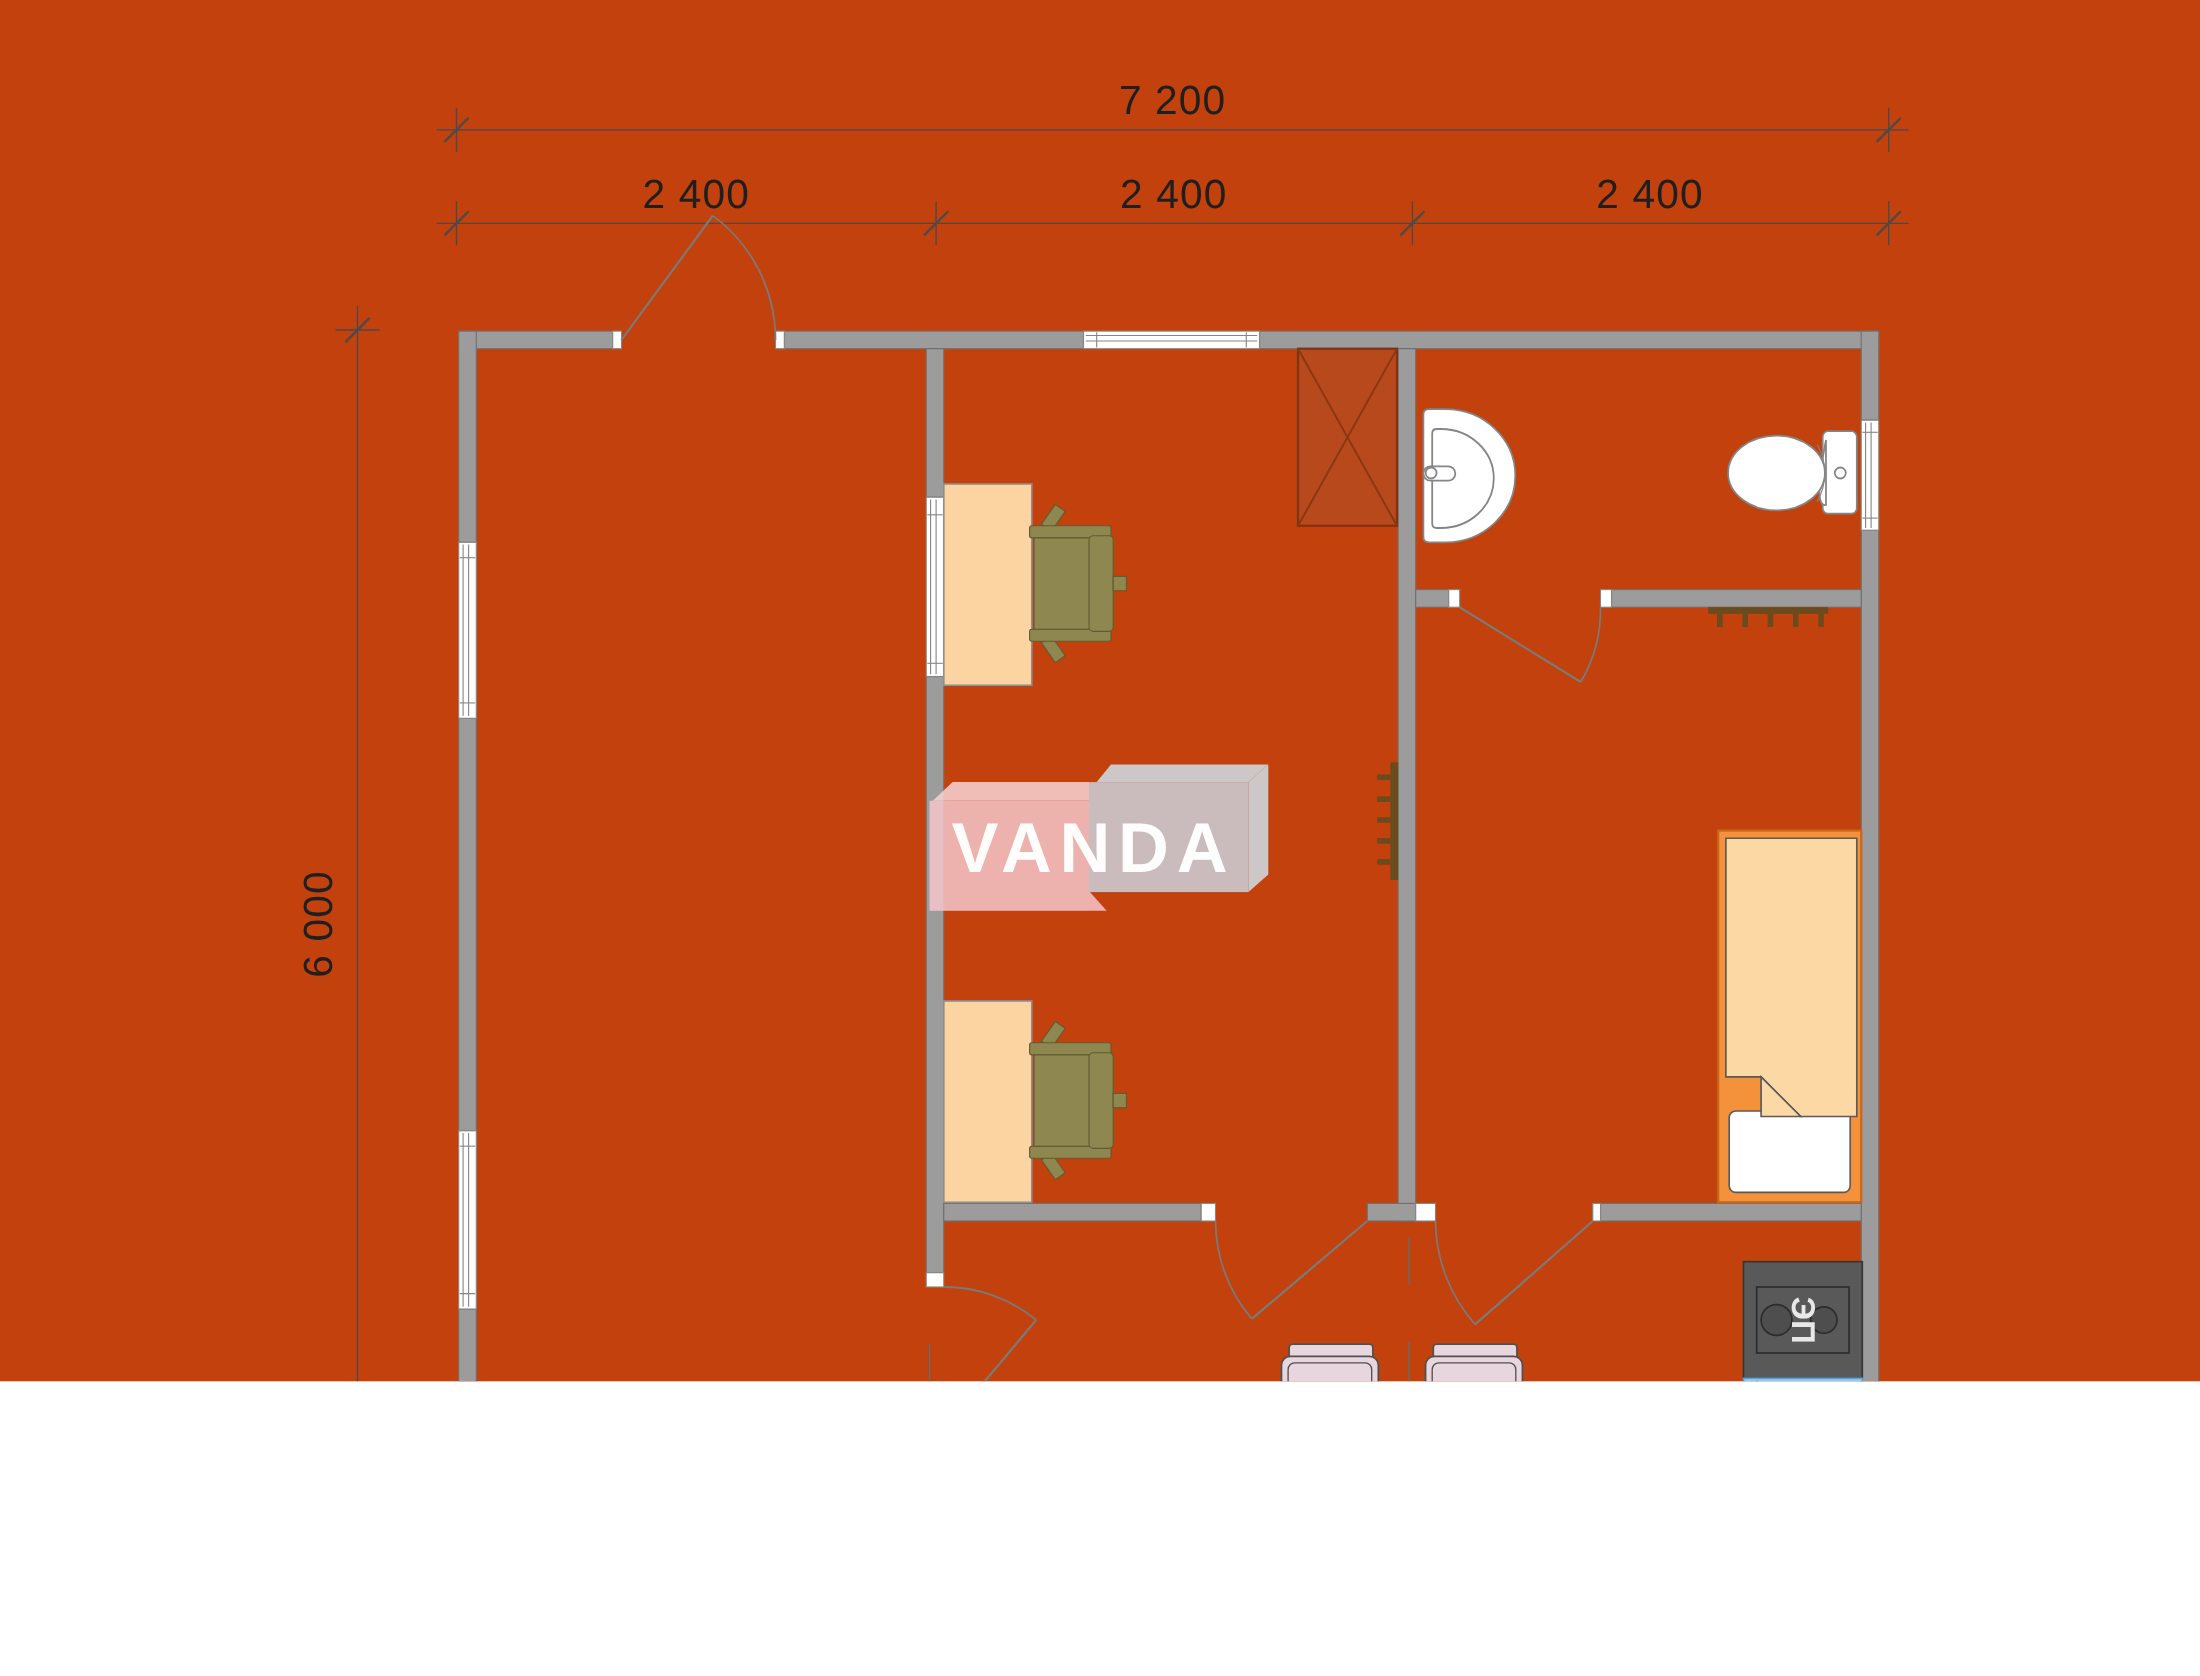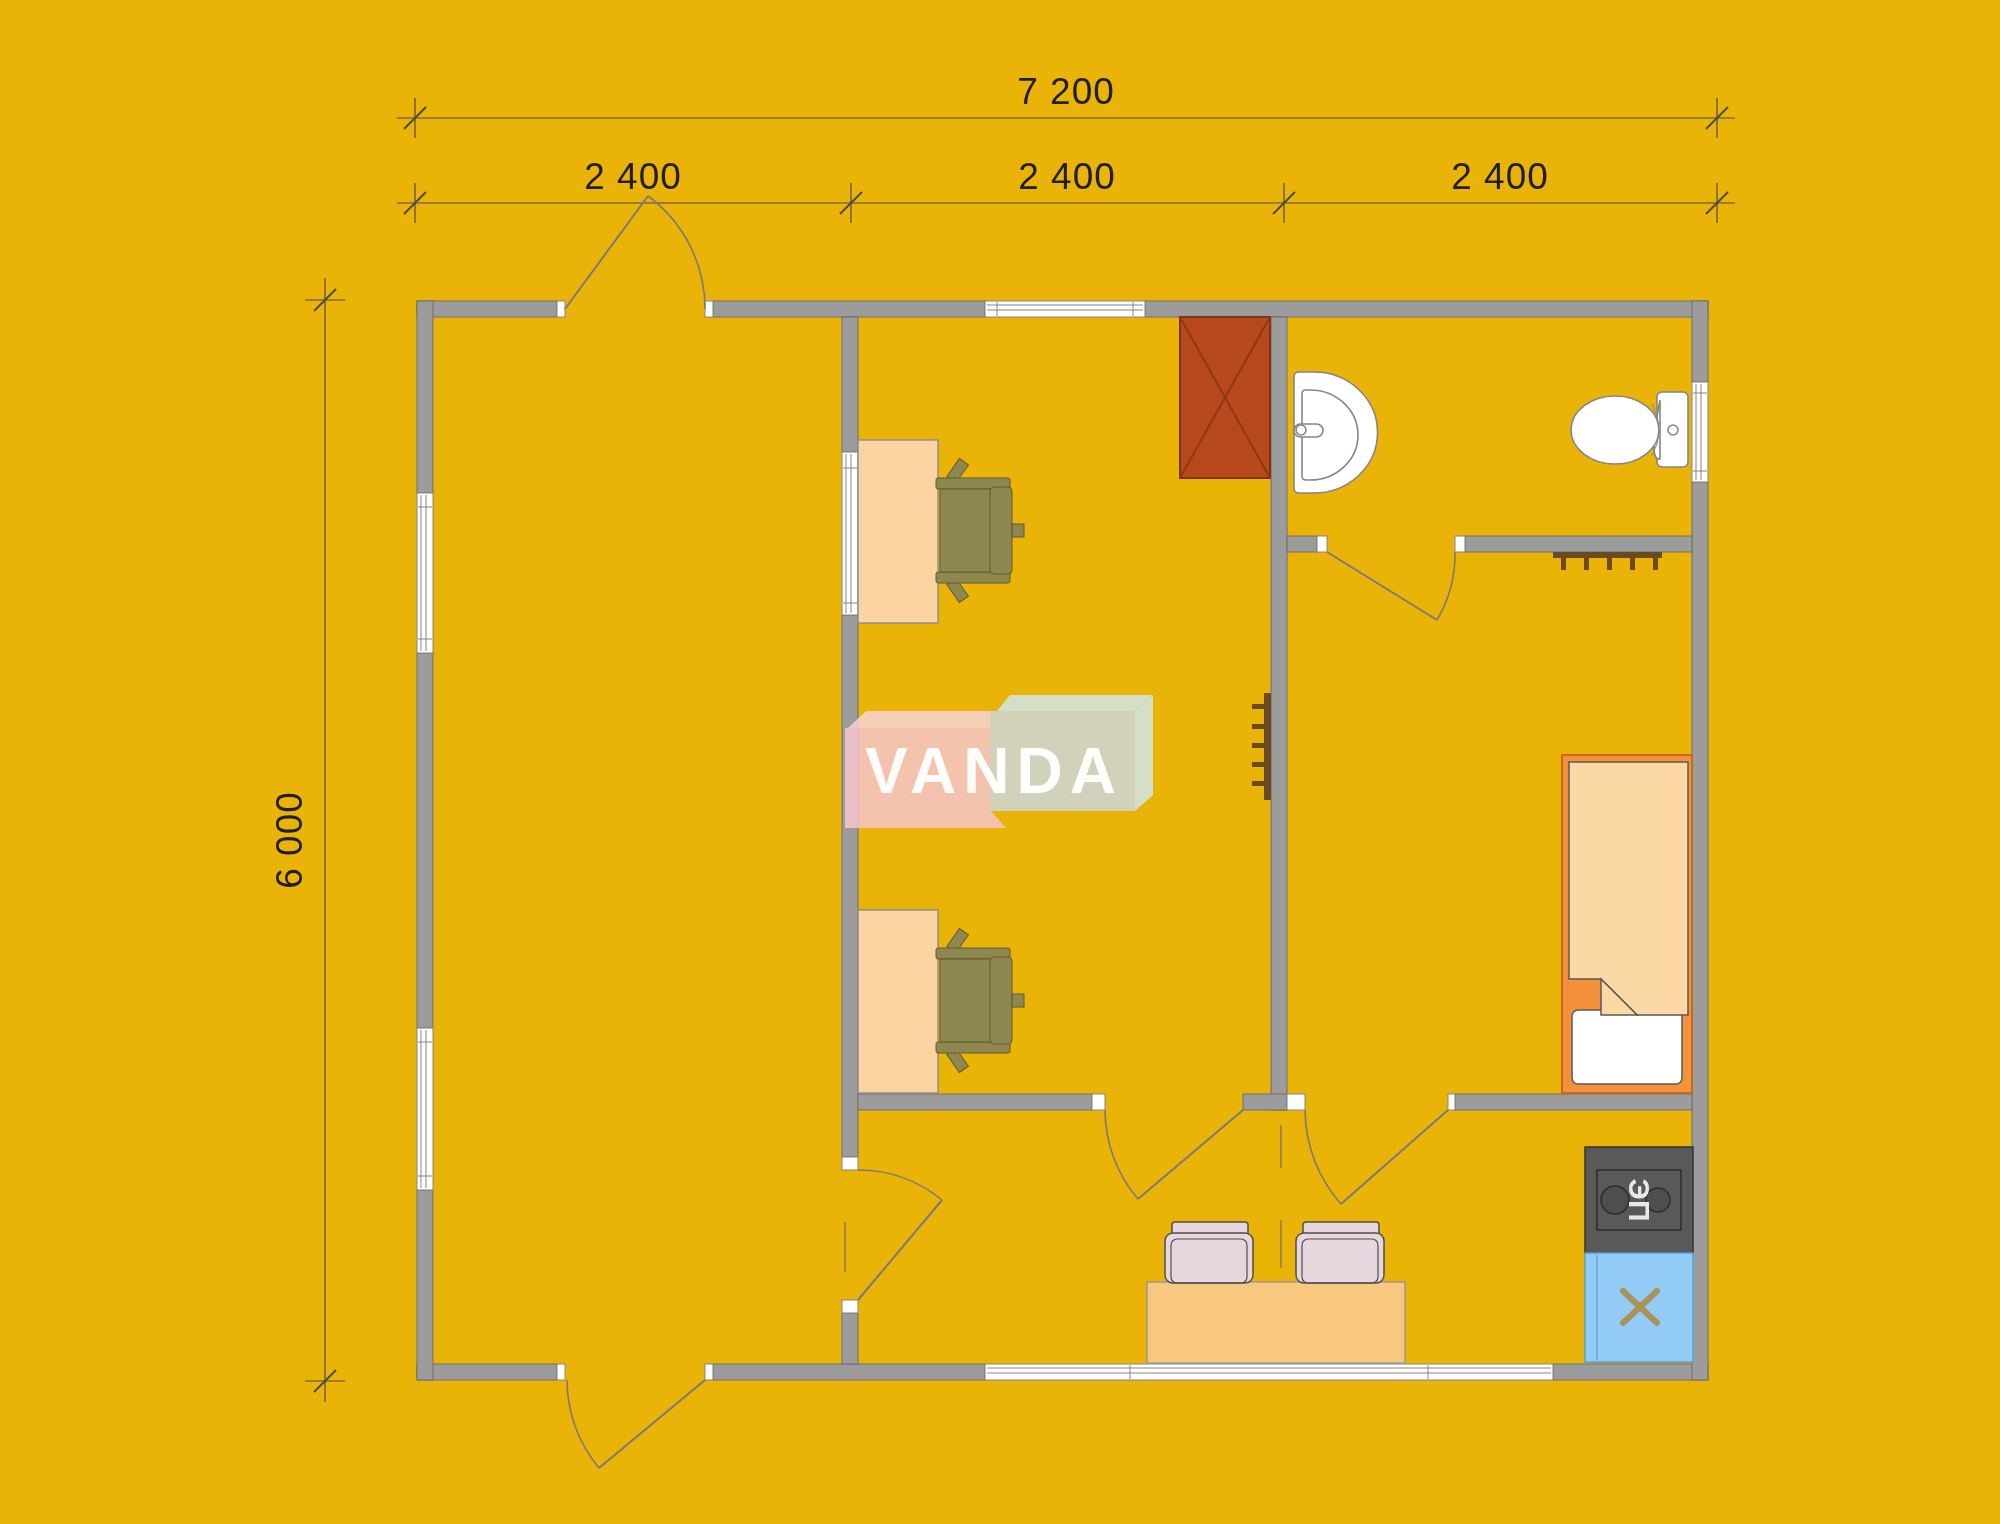--- a/index.html
+++ b/index.html
@@ -1,17 +1,17 @@
 <!DOCTYPE html>
 <html style="--wall_fill: #9c9c9c; --wall_stroke: #6f6f6f; --door_stroke: #7a7a7a; --fixture_stroke: #858585; --dim_line: #4a4a4a; --dim_text: #1f1f1f; --wardrobe_fill: #b8491d; --wardrobe_stroke: #7f3310; --wardrobe_cross: #8a3812; --desk_fill: #fbd4a2; --desk_stroke: #8f8f8f; --chair_olive: #8f8750; --chair_olive_stroke: #615b33; --table_fill: #f9c87f; --hall_chair: #e7d6dd; --hall_chair_stroke: #4f4f4f; --counter_fill: #595959; --counter_stroke: #353535; --burner_stroke: #2c2c2c; --sinkunit_fill: #92cbf5; --sinkunit_stroke: #5a9fd4; --cross_khaki: #ab9355; --bed_frame: #f4913b; --bed_frame_stroke: #c9671a; --blanket_fill: #fcd8a5; --blanket_stroke: #5a5a5a; --rack_fill: #6b4a1d; --logo_pink: #f5c6cb; --logo_pink_light: #f8d3d6; --logo_blue_face: #ccd9e9; --logo_blue_light: #cfe9f8; --stove_label_fill: #e8e8e8;"><head>
 <meta charset="utf-8">
 <style>
   html,body{margin:0;padding:0;background:#ffffff;}
   body{font-family:"Liberation Sans", sans-serif;}
-  .stage{position:relative;width:2000px;height:1524px;background:#eab308;overflow:hidden;}
+  .stage{position:relative;width:2000px;height:1256px;background:#c2410c;overflow:hidden;}
   svg{display:block;}
   .wall{fill:var(--wall_fill);stroke:var(--wall_stroke);stroke-width:1;}
   .jamb{fill:#ffffff;stroke:var(--fixture_stroke);stroke-width:1;}
   .win{fill:#ffffff;stroke:var(--fixture_stroke);stroke-width:1;}
   .winline{stroke:var(--fixture_stroke);stroke-width:1;fill:none;}
   .door{stroke:var(--door_stroke);stroke-width:1.6;fill:none;}
   .doorleaf{stroke:var(--door_stroke);stroke-width:2;fill:none;}
   .dim{stroke:var(--dim_line);stroke-width:1.2;fill:none;}
   .dimslash{stroke:var(--dim_line);stroke-width:2;fill:none;}
   .dimtext{fill:var(--dim_text);font-size:37px;letter-spacing:1px;}

